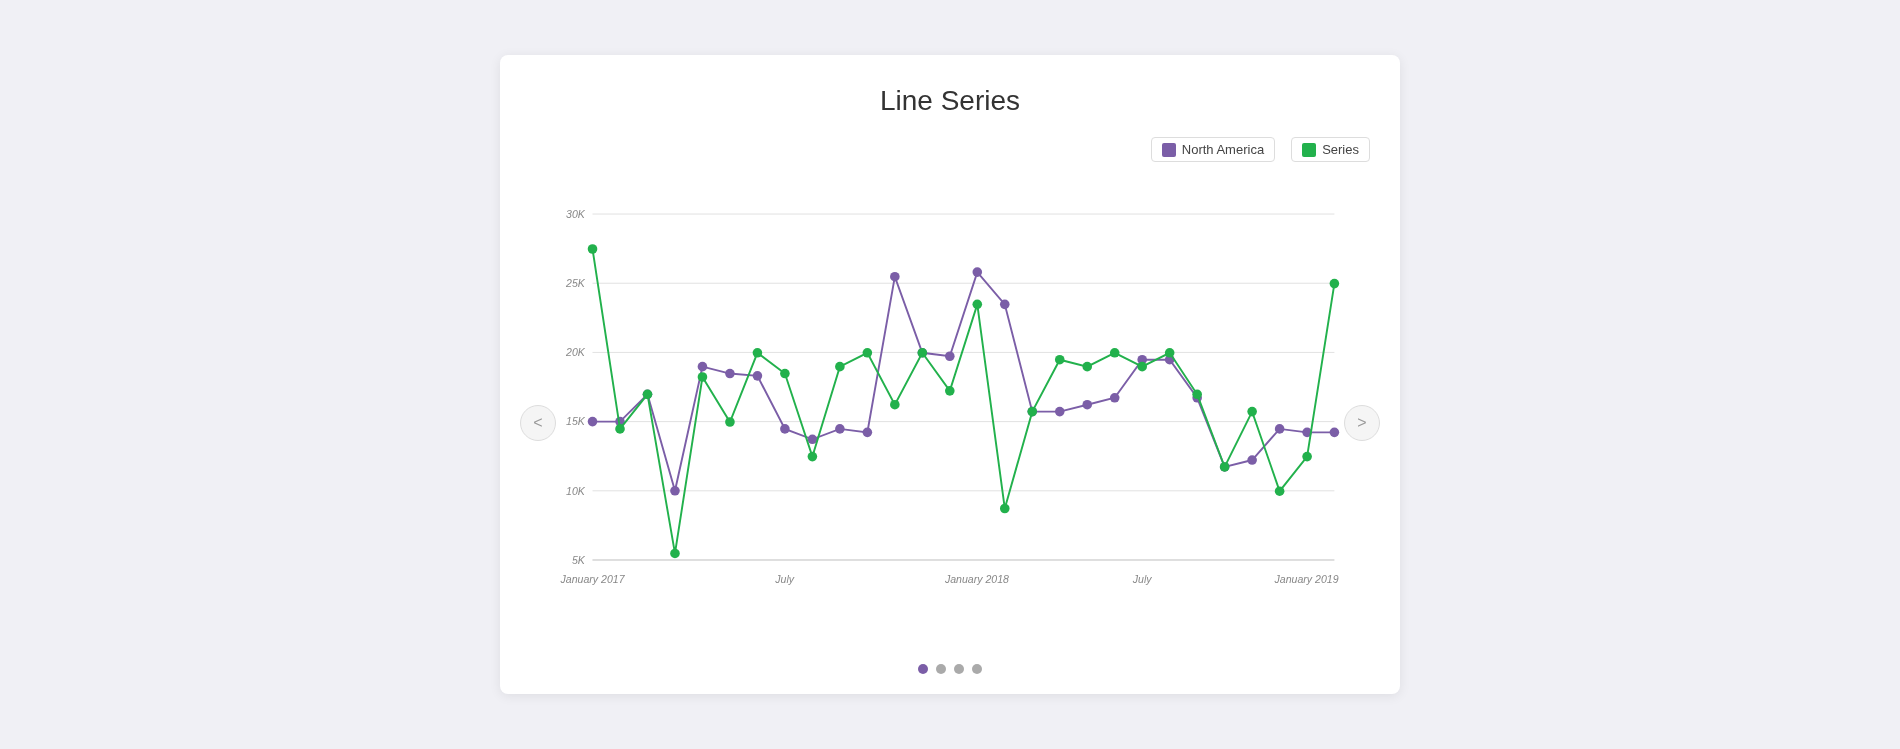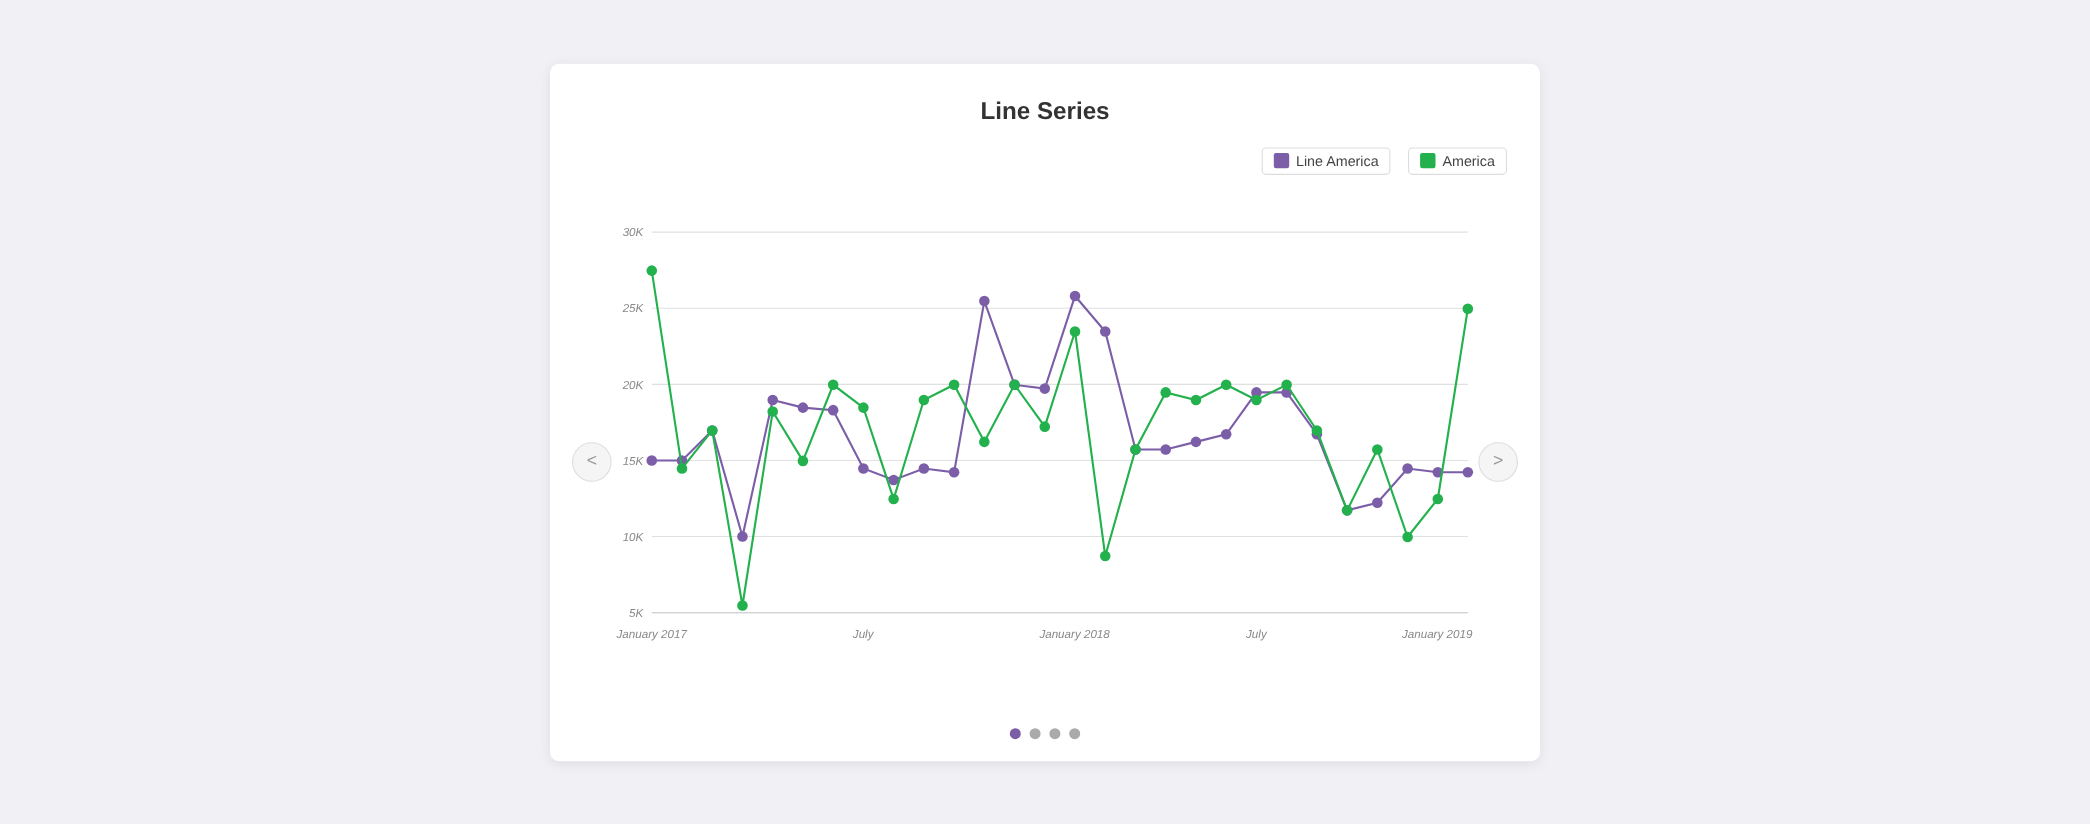--- a/index.html
+++ b/index.html
@@ -14,22 +14,22 @@
     .chart-container {
       background: #fff;
       border-radius: 8px;
       box-shadow: 0 2px 12px rgba(0,0,0,0.08);
       width: 900px;
       padding: 30px 20px 20px;
       position: relative;
     }
     .chart-title {
       text-align: center;
-      font-size: 22px;
-      font-weight: 700;
+      font-size: 28px;
+      font-weight: 400;
       color: #333;
       margin-bottom: 20px;
     }
     .chart-wrapper {
       display: flex;
       align-items: center;
       gap: 0;
     }
     .nav-btn {
       background: #f5f5f5;
@@ -95,25 +95,25 @@
   </style>
 </head>
 <body>
 
 <div class="chart-container">
   <div class="chart-title">Line Series</div>
 
   <div class="legend">
     <div class="legend-item">
       <div class="legend-color" style="background:#7b5ea7;"></div>
-      <span>Line America</span>
+      <span>North America</span>
     </div>
     <div class="legend-item">
       <div class="legend-color" style="background:#22b14c;"></div>
-      <span>America</span>
+      <span>Series</span>
     </div>
   </div>
 
   <div class="chart-wrapper">
     <div class="nav-btn">&lt;</div>
 
     <div class="chart-area">
       <svg class="line-chart" viewBox="0 0 820 440">
 
         <text x="30" y="18" text-anchor="end" font-size="11" fill="#888">30K</text>

